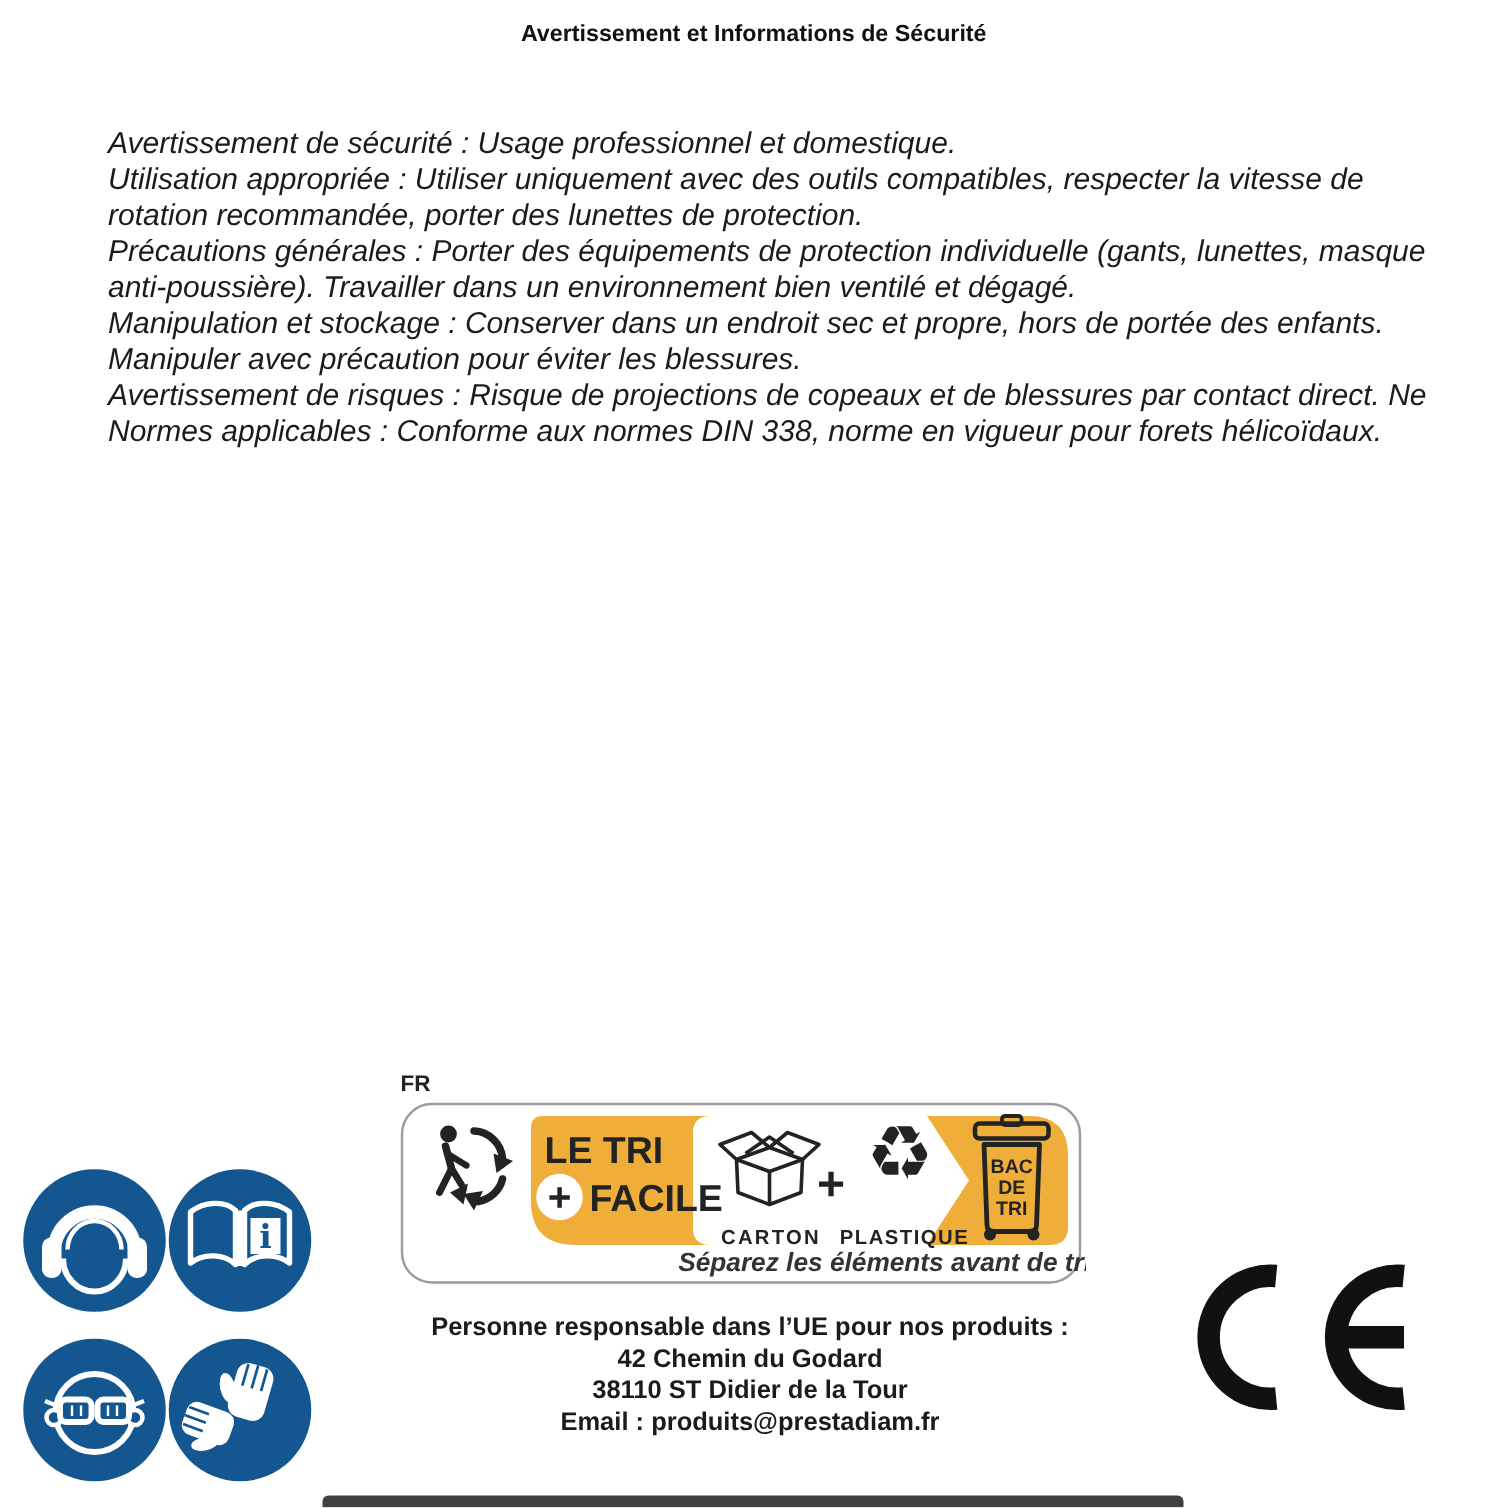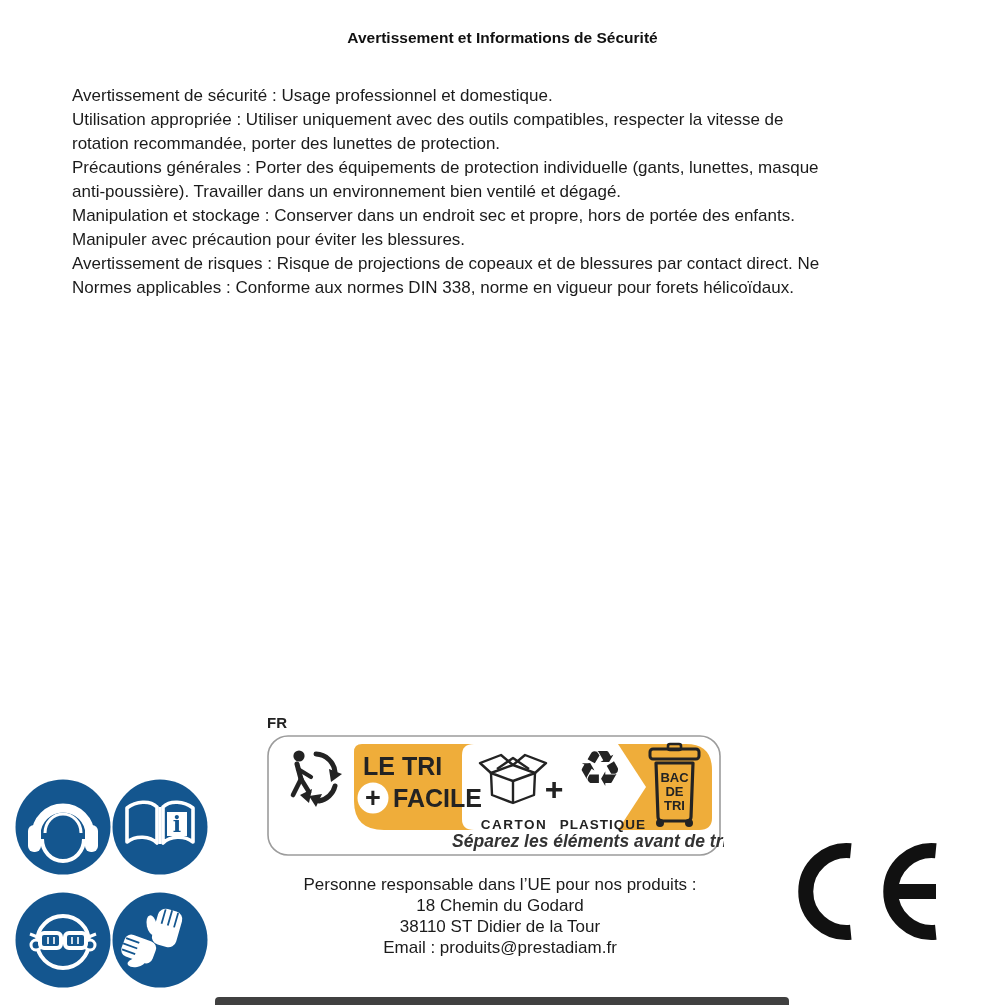--- a/index.html
+++ b/index.html
@@ -3,30 +3,30 @@
 <meta charset="utf-8">
 <style>
   * { margin:0; padding:0; box-sizing:border-box; }
   html,body { background:#ffffff; }
   #canvas {
     position:relative; width:1005px; height:1005px; background:#ffffff;
     font-family:"Liberation Sans","DejaVu Sans",sans-serif; color:#1b1b1b; overflow:hidden;
   }
   .abs { position:absolute; }
   #doc-title {
-    left:0; top:29px; width:1005px; text-align:center;
+    left:0; top:14px; width:1005px; text-align:center;
     font-size:15.5px; font-weight:bold; color:#111;
   }
-  #safety-text { left:72px; top:84px; width:900px; font-size:17px; line-height:24px; }
+  #safety-text { left:72px; top:84px; width:900px; font-size:20px; line-height:24px;font-style:italic; }
   #safety-text .tline { white-space:nowrap; }
   #fr-code { left:267px; top:714px; font-size:15px; font-weight:bold; color:#222;text-align:right; }
   #sorting-label-svg { left:266px; top:733px; }
   #responsible-block {
     left:225px; top:874px; width:550px; text-align:center;
-    font-size:17px; font-weight:normal; line-height:21px; color:#1b1b1b;
+    font-size:17px; font-weight:bold; line-height:21px; color:#1b1b1b;
   }
   #mandatory-icons-svg { left:8px; top:772px; }
   #ce-svg { left:793px; top:840px; }
   #bottom-bar {
     left:215px; bottom:0; width:574px; height:8px; background:#404040;
     border-radius:4px 4px 0 0;
   }
 </style>
 </head>
 <body>
@@ -145,21 +145,21 @@
       <g transform="translate(-12,14) rotate(-70)">
         <rect x="-10" y="-27" width="23" height="33" rx="7" fill="#ffffff"></rect>
         <path d="M -4.5 -26 L -4.5 -12 M 1.5 -27 L 1.5 -12 M 7.5 -26 L 7.5 -12" stroke="#14568F" stroke-width="1.8"></path>
         <ellipse cx="-12" cy="-8" rx="4.5" ry="9" fill="#ffffff" transform="rotate(-30 -12 -8)"></ellipse>
       </g>
     </g>
   </svg>
 
   <div class="abs" id="responsible-block">
     <div>Personne responsable dans l’UE pour nos produits :</div>
-    <div>18 Chemin du Godard</div>
+    <div>42 Chemin du Godard</div>
     <div>38110 ST Didier de la Tour</div>
     <div>Email : produits@prestadiam.fr</div>
   </div>
 
   <svg class="abs" id="ce-svg" width="160" height="110" viewBox="0 0 160 110">
     <path d="M 57.8 10.7 A 41 41 0 1 0 57.8 92.3" fill="none" stroke="#111111" stroke-width="15" stroke-linecap="butt"></path>
     <path d="M 142.8 10.7 A 41 41 0 1 0 142.8 92.3" fill="none" stroke="#111111" stroke-width="15" stroke-linecap="butt"></path>
     <path d="M 103 51.5 H 143" fill="none" stroke="#111111" stroke-width="15" stroke-linecap="butt"></path>
   </svg>
 

